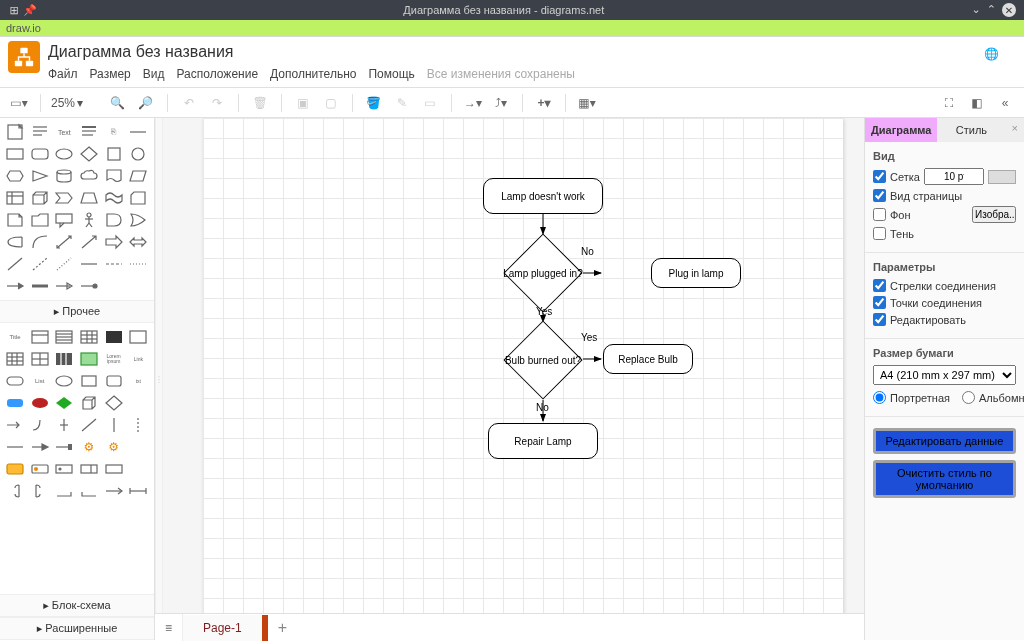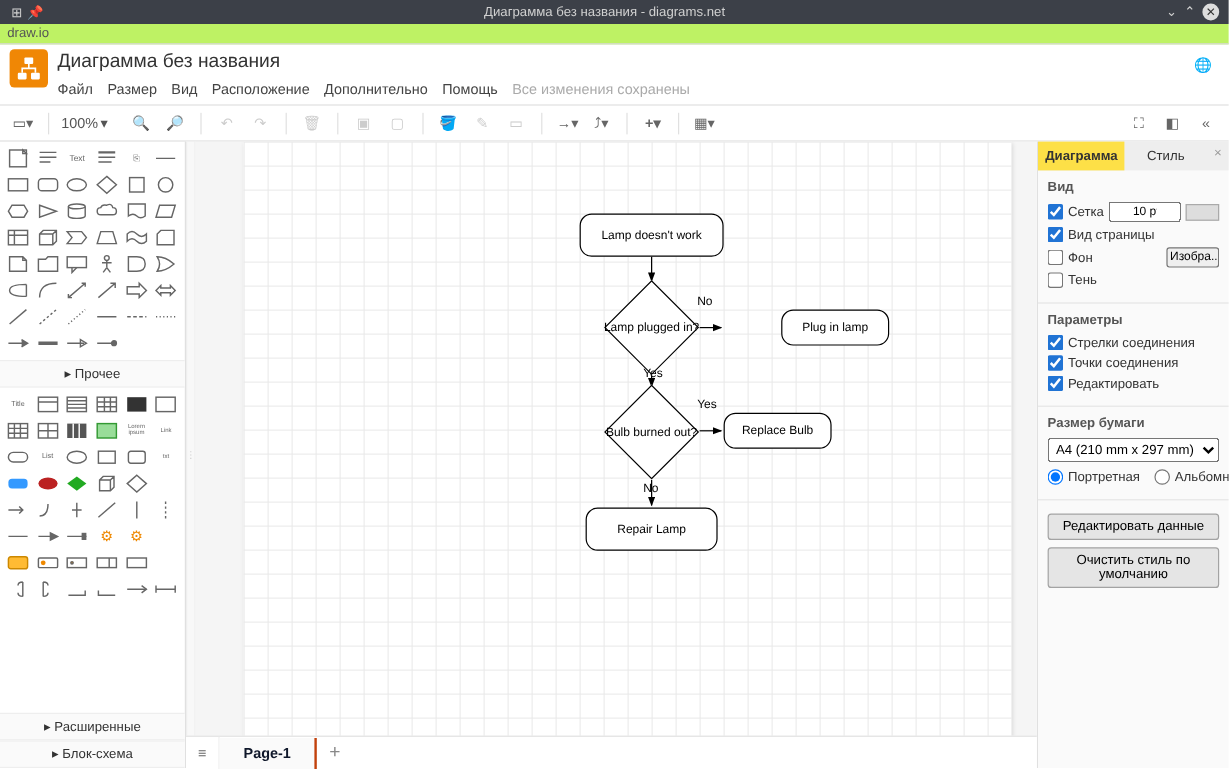--- a/index.html
+++ b/index.html
@@ -6,21 +6,21 @@
 body { font-family: -apple-system, BlinkMacSystemFont, "Segoe UI", Arial, sans-serif; font-size: 12px; background: #fff; overflow: hidden; }
 .window-titlebar { height: 20px; background: #3c4048; color: #d0d0d0; display: flex; align-items: center; padding: 0 8px; font-size: 11px; }
 .window-titlebar .wt-left { display: flex; gap: 4px; }
 .window-titlebar .wt-icon { width: 12px; height: 12px; display: flex; align-items: center; justify-content: center; }
 .window-titlebar .wt-title { flex: 1; text-align: center; }
 .window-titlebar .wt-right { display: flex; gap: 6px; }
 .wt-right .wt-close { width: 14px; height: 14px; border-radius: 50%; background: #ddd; color:#333; display:flex; align-items:center; justify-content:center; font-size:10px; }
 
 .subbar { height: 17px; background: #bef264; border-bottom: 1px solid #d8d8d8; padding: 2px 6px; font-size: 11px; color: #555; }
 
-.topbar { display: flex; align-items: flex-start; padding: 4px 8px 0 8px; border-bottom: 1px solid #e0e0e0; }
+.topbar { display: flex; align-items: flex-start; padding: 4px 19px 0 8px; border-bottom: 1px solid #e0e0e0; }
 .logo { width: 32px; height: 32px; background: #f08705; border-radius: 4px; margin-right: 8px; display:flex; align-items:center; justify-content:center; }
 .logo svg { width:22px; height:22px; }
 .topbar-main { flex: 1; }
 .doc-title { font-size: 16px; color: #333; font-weight: 400; padding: 2px 0; }
 .menubar { display: flex; gap: 12px; padding: 4px 0 6px 0; font-size: 12px; color: #444; }
 .menubar .menu-item { cursor: pointer; }
 .menubar .save-status { color: #aaa; }
 .topbar-right { padding: 6px; }
 
 .toolbar { height: 30px; border-bottom: 1px solid #e0e0e0; display: flex; align-items: center; padding: 0 8px; gap: 6px; color: #555; }
@@ -48,35 +48,35 @@
 .diamond { position: absolute; display:flex; align-items:center; justify-content:center; }
 .diamond .rot { width: 56px; height: 56px; border: 1px solid #000; background:#fff; transform: rotate(45deg); position:absolute; }
 .diamond .lbl { position: relative; font-size: 10px; text-align:center; width: 80px; }
 .edge-label { position: absolute; font-size: 10px; background: rgba(255,255,255,0); }
 
 .splitter { width: 8px; background: #f8f8f8; border-left:1px solid #eee; border-right:1px solid #eee; display:flex; align-items:center; justify-content:center; color:#ccc; font-size:8px; cursor:col-resize;}
 
 .panel-right { width: 160px; border-left: 1px solid #e0e0e0; background: #fafafa; font-size: 11px; color: #333; }
 .pr-tabs { display: flex; background: #eee; }
 .pr-tab { flex: 1; padding: 6px; text-align: center; cursor: pointer; }
-.pr-tab.active { background: #fde047; font-weight: bold; }
+.pr-tab.active { background: #f0abfc; font-weight: bold; }
 .pr-close { padding: 4px 6px; color: #999; cursor: pointer; }
 .pr-section { padding: 8px; border-bottom: 1px solid #e5e5e5; }
 .pr-section h4 { font-size: 11px; font-weight: bold; margin-bottom: 6px; color:#555; }
 .pr-row { display: flex; align-items: center; gap: 4px; margin: 4px 0; }
 .pr-row input[type=checkbox] { accent-color: #2073d4; }
 .pr-input-num { width: 60px; font-size: 10px; padding: 1px 18px; text-align:right; }
 .pr-color-swatch { width: 36px; height: 14px; background: #ddd; border: 1px solid #aaa; }
-.pr-btn { width: 100%; padding: 4px; font-size: 11px; margin: 3px 0; background: #e5e5e5; border: 1px solid #a3a3a3; cursor: pointer; border-radius:3px; }
+.pr-btn { width: 100%; padding: 4px; font-size: 11px; margin: 3px 0; background: #1d4ed8; border: 3px solid #a3a3a3; cursor: pointer; border-radius:3px; }
 .pr-select { width: 100%; font-size: 11px; padding: 2px; }
 .pr-change { width:44px; font-size:10px; padding:1px; overflow:hidden; }
 
 .page-tabs { position: absolute; bottom: 0; left: 155px; right: 160px; height: 28px; background: #fff; border-top: 1px solid #e0e0e0; display: flex; align-items: center; }
 .page-tabs .ptab-menu { width: 28px; text-align: center; color: #666; cursor:pointer; border-right:1px solid #eee; height:100%; display:flex; align-items:center; justify-content:center;}
-.page-tabs .ptab { padding: 6px 20px; font-size: 12px; font-weight: bold; color: #0f172a; border-right: 2px solid #c2410c; cursor:pointer; background:#fafafa; }
+.page-tabs .ptab { padding: 6px 20px; font-size: 12px; font-weight: normal; color: #7f1d1d; border-right: 6px solid #c2410c; cursor:pointer; background:#fafafa; }
 .page-tabs .ptab-add { padding: 4px 10px; color: #888; font-size: 16px; cursor:pointer; }
 </style>
 </head>
 <body>
 
 <div class="window-titlebar">
   <div class="wt-left">
     <span class="wt-icon">⊞</span>
     <span class="wt-icon">📌</span>
   </div>
@@ -112,21 +112,21 @@
     </div>
   </div>
   <div class="topbar-right">
     <span style="color:#999;">🌐</span>
   </div>
 </div>
 
 <div class="toolbar">
   <span class="tbtn">▭▾</span>
   <span class="sep"></span>
-  <span class="zoom"><span>100%</span> ▾</span>
+  <span class="zoom"><span>25%</span> ▾</span>
   <span class="tbtn">🔍</span>
   <span class="tbtn">🔎</span>
   <span class="sep"></span>
   <span class="tbtn dis">↶</span>
   <span class="tbtn dis">↷</span>
   <span class="sep"></span>
   <span class="tbtn dis">🗑</span>
   <span class="sep"></span>
   <span class="tbtn dis">▣</span>
   <span class="tbtn dis">▢</span>
@@ -622,22 +622,22 @@
         </div>
       <div class="shape-cell">
           <svg>
             <line x1="2" y1="9" x2="18" y2="9"></line>
             <path d="M2 6 L2 12 M18 6 L18 12"></path>
           </svg>
         </div>
     </div>
 
     <div style="flex:1"></div>
+    <div class="section-header">▸ <span>Блок-схема</span></div>
     <div class="section-header">▸ <span>Расширенные</span></div>
-    <div class="section-header">▸ <span>Блок-схема</span></div>
   </div>
 
   <div class="splitter">⋮</div>
 
   <div class="canvas-wrap">
     <div class="canvas">
 
       <svg style="position:absolute;left:0;top:0;width:100%;height:100%;pointer-events:none;">
         <defs>
             <marker id="ah" markerWidth="8" markerHeight="8" refX="7" refY="3" orient="auto">

